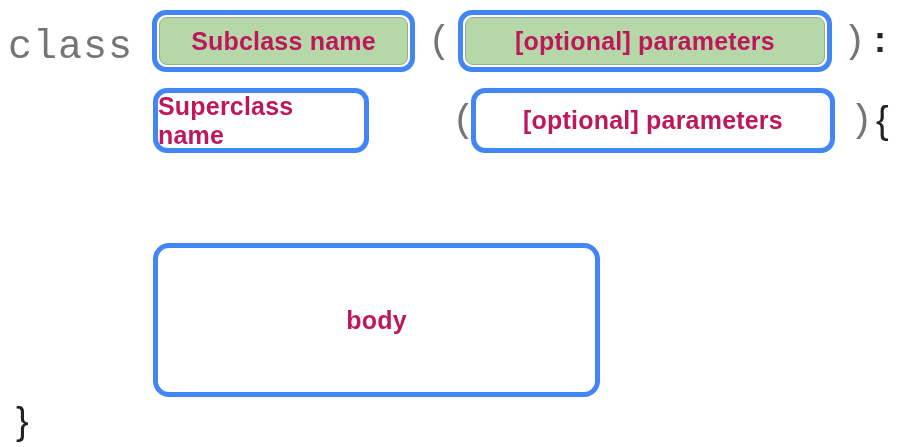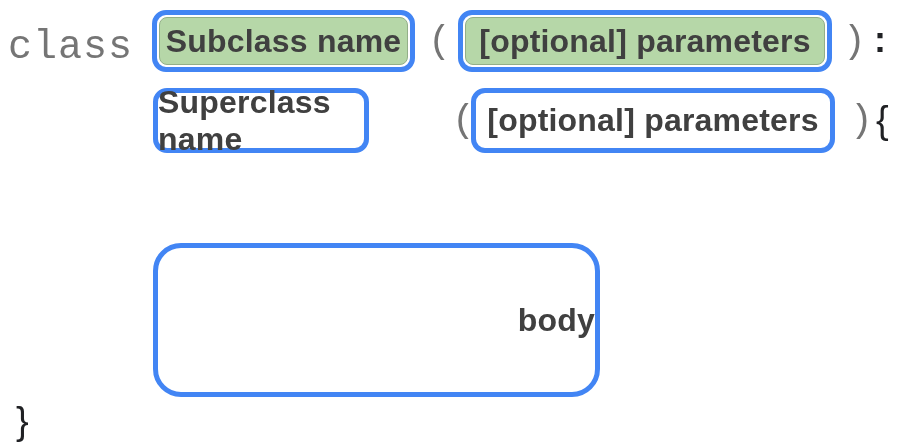--- a/index.html
+++ b/index.html
@@ -57,28 +57,27 @@
     width: 100%;
     height: 100%;
     background: #B6D7A8;
     border: 1px solid #93af88;
     border-radius: 8px;
     display: flex;
     align-items: center;
     justify-content: center;
   }
   .node-label {
-    font-size: 32px;
+    font-size: 25px;
     font-weight: 600;
-    color: #404040;
+    color: #be185d;
     letter-spacing: 0.2px;
   }
   .body-box {
-    border-radius: 28px;
-    justify-content: flex-end;
+    border-radius: 16px;
   }
 </style>
 </head>
 <body>
 
 <div class="canvas">
 
   <span class="tok tok-keyword" style="left:8px; top:22px;margin-top:6px;">class</span>
 
   <div class="node node-green" style="left:152px; top:10px; width:263px; height:62px;">

